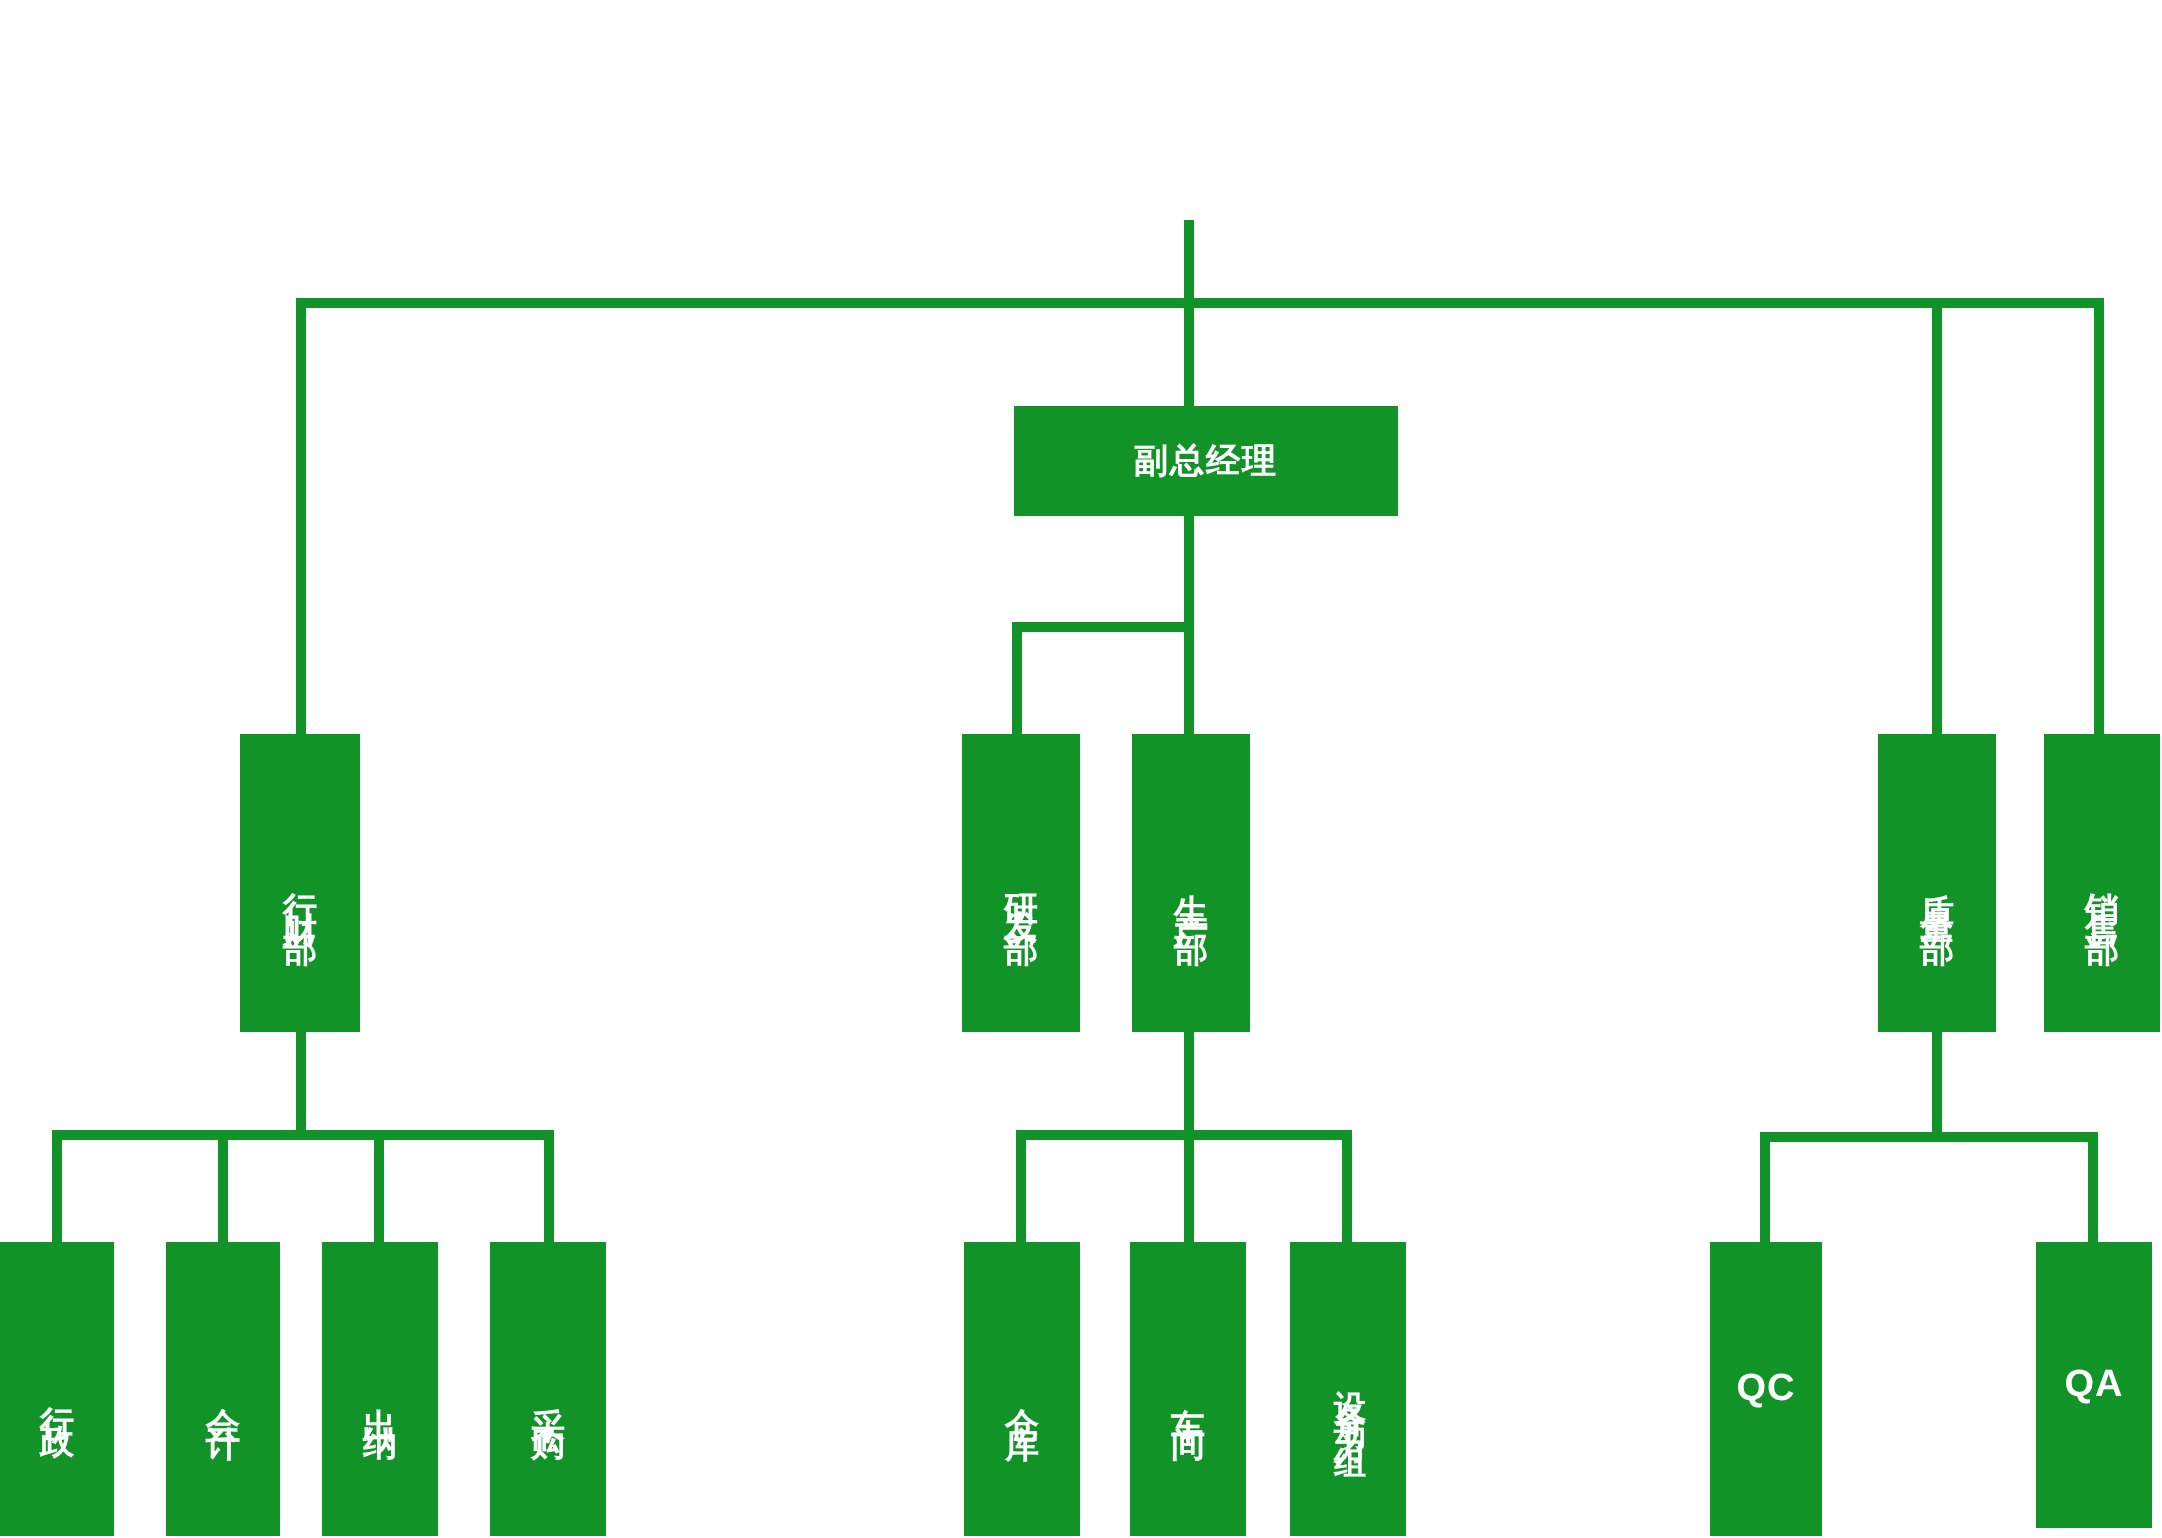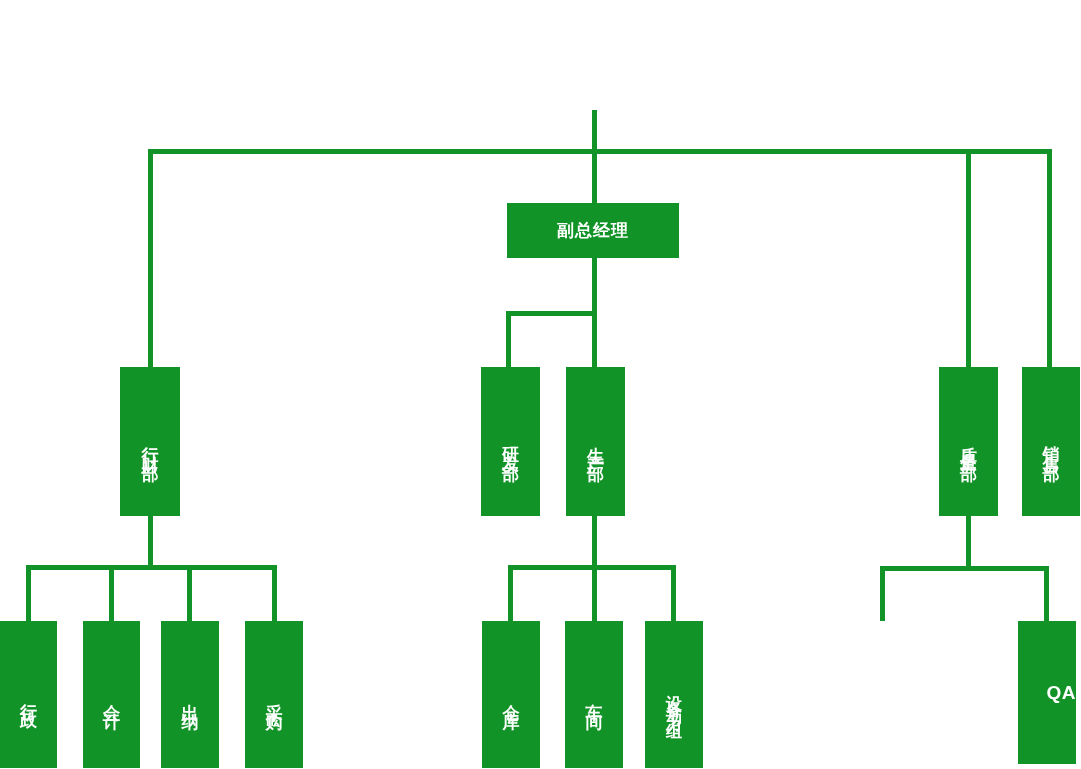--- a/index.html
+++ b/index.html
@@ -58,21 +58,21 @@
   <div class="line" style="left:508px; top:565px; width:168px; height:5px;"></div>
   <div class="line" style="left:508px; top:565px; width:5px; height:56px;"></div>
   <div class="line" style="left:592px; top:565px; width:5px; height:56px;"></div>
   <div class="line" style="left:671px; top:565px; width:5px; height:56px;"></div>
   <div class="line" style="left:966px; top:516px; width:5px; height:55px;"></div>
   <div class="line" style="left:880px; top:566px; width:169px; height:5px;"></div>
   <div class="line" style="left:880px; top:566px; width:5px; height:55px;"></div>
   <div class="line" style="left:1044px; top:566px; width:5px; height:55px;"></div>
 
 
-  <div class="node" style="left:507px; top:203px; width:172px; height:55px;font-family:Liberation Mono, monospace;">
+  <div class="node" style="left:507px; top:203px; width:192px; height:55px;font-family:Liberation Mono, monospace;">
     <span class="hlabel">副总经理</span>
   </div>
 
   <div class="node" style="left:120px; top:367px; width:60px; height:149px;">
     <span class="vlabel">行财部</span>
   </div>
   <div class="node" style="left:481px; top:367px; width:59px; height:149px;">
     <span class="vlabel">研发部</span>
   </div>
   <div class="node" style="left:566px; top:367px; width:59px; height:149px;">
@@ -99,17 +99,20 @@
   </div>
   <div class="node" style="left:482px; top:621px; width:58px; height:147px;">
     <span class="vlabel">仓库</span>
   </div>
   <div class="node" style="left:565px; top:621px; width:58px; height:147px;">
     <span class="vlabel">车间</span>
   </div>
   <div class="node" style="left:645px; top:621px; width:58px; height:147px;">
     <span class="vlabel" style="letter-spacing:7px; font-size:16px;">设备动力组</span>
   </div>
-  <div class="node" style="left:1018px; top:621px; width:58px; height:143px;justify-content:flex-end;">
+  <div class="node" style="left:855px; top:621px; width:56px; height:147px;">
+    <span class="hlabel latin">QC</span>
+  </div>
+  <div class="node" style="left:1018px; top:621px; width:58px; height:143px;">
     <span class="hlabel latin">QA</span>
   </div>
 
 </div>
 
 </body></html>

